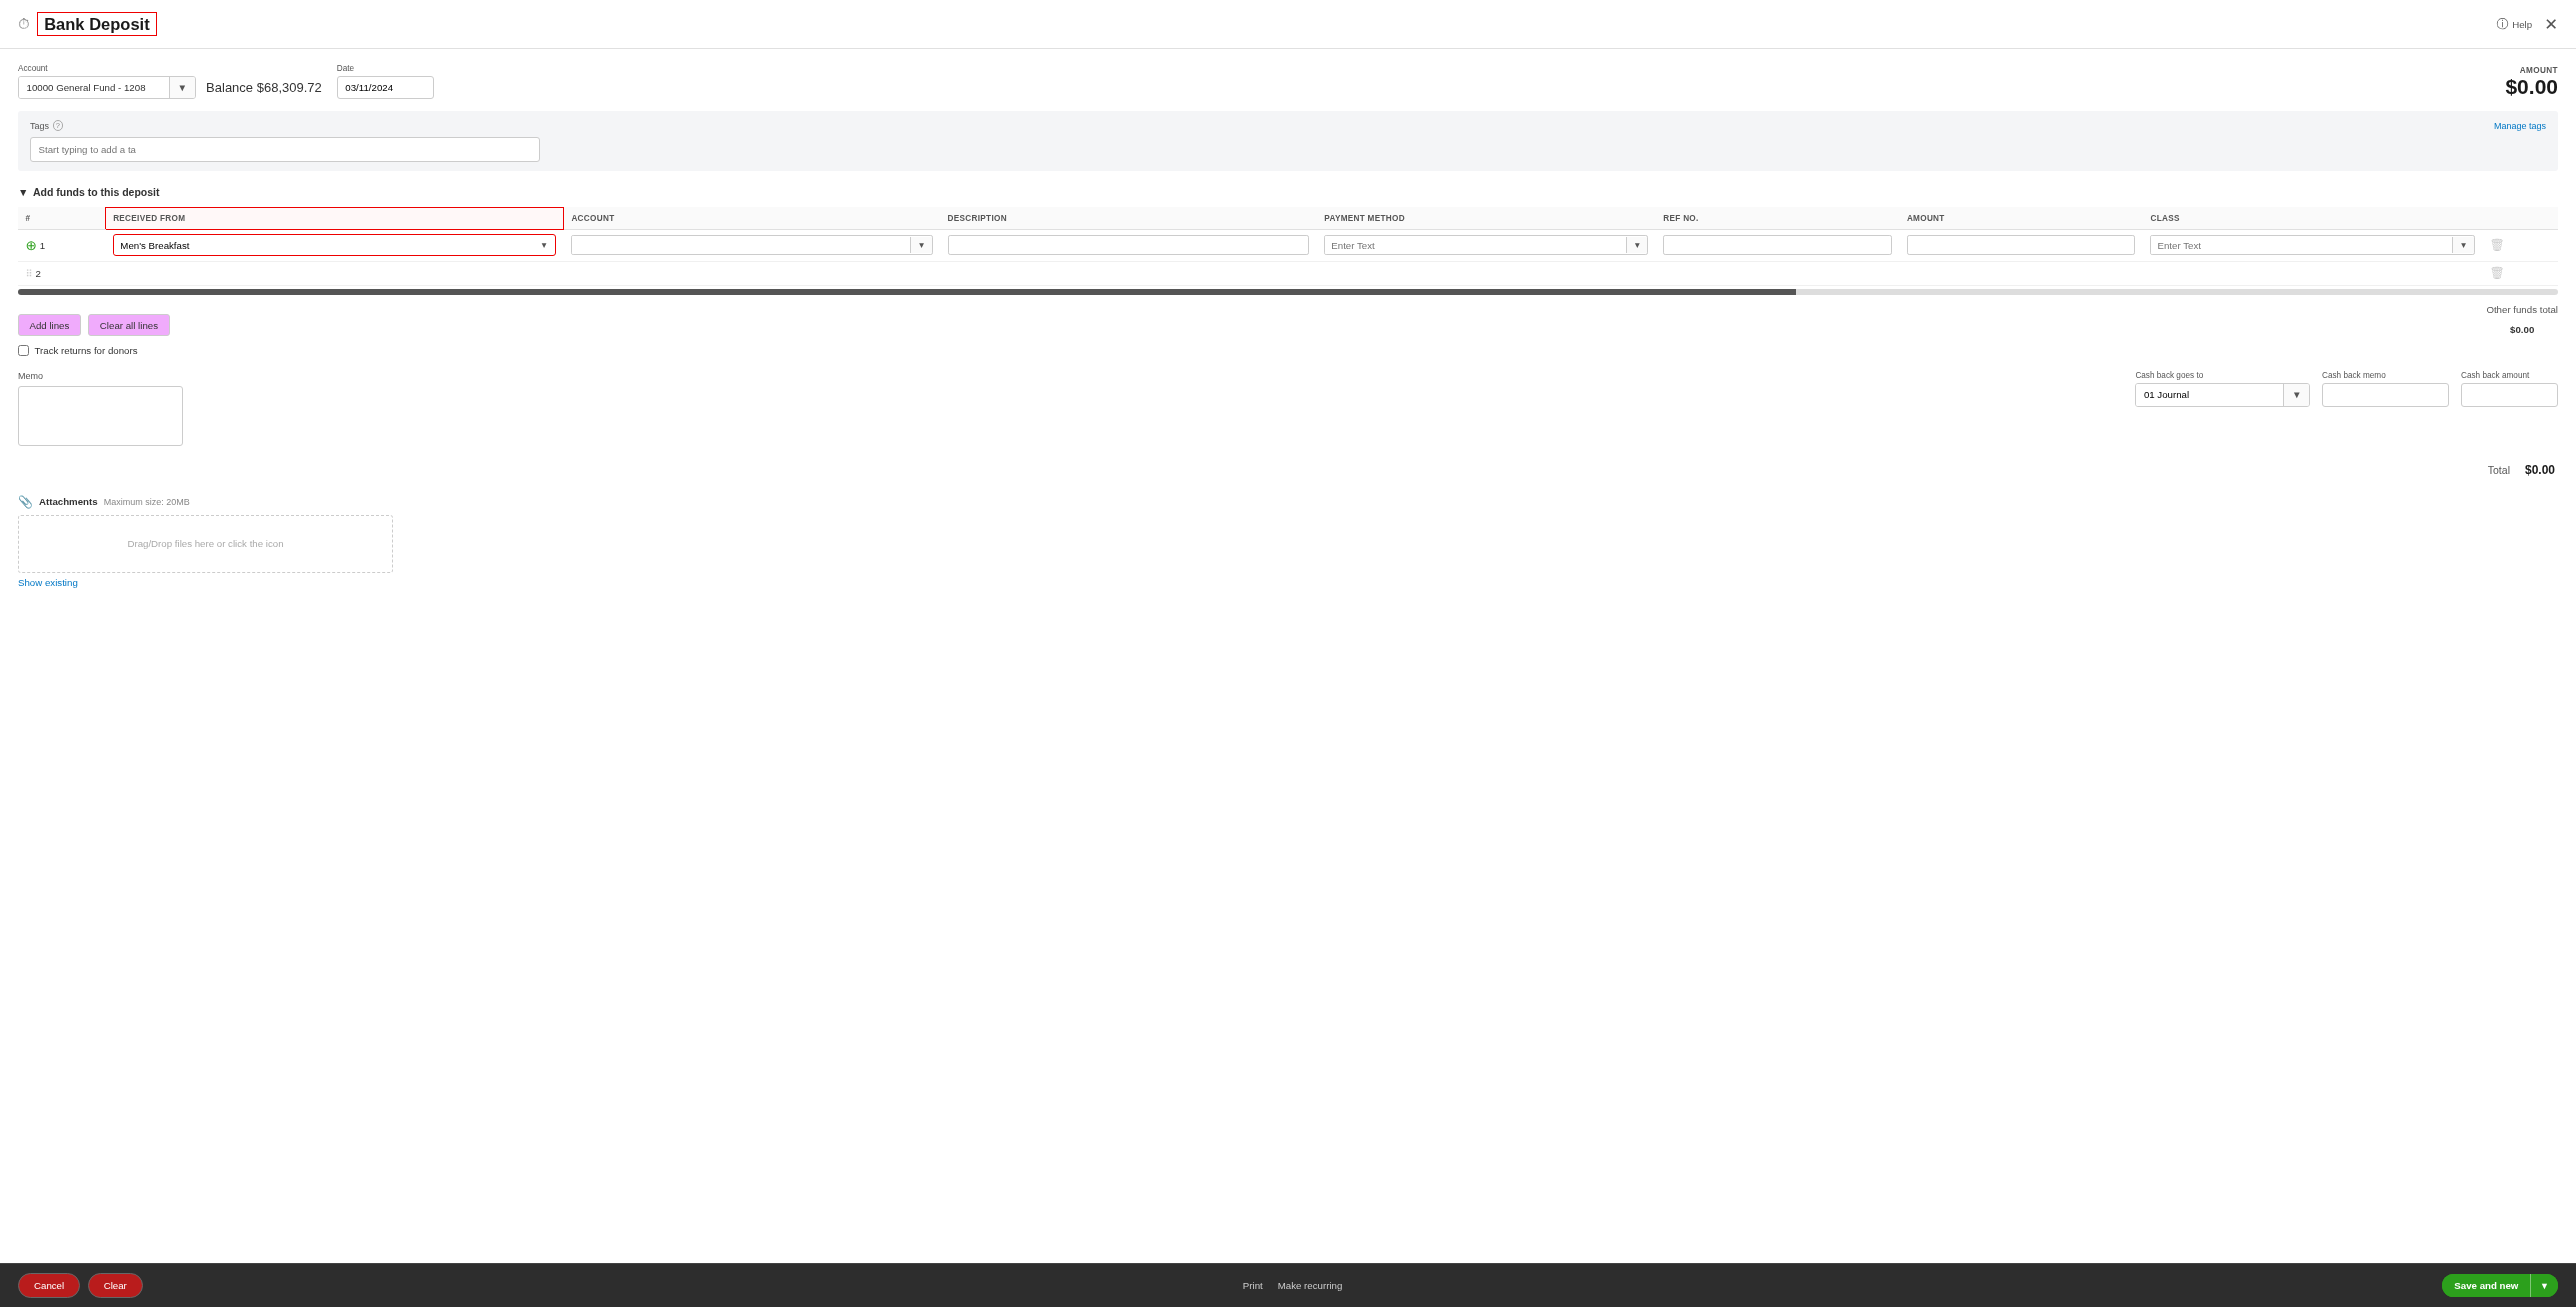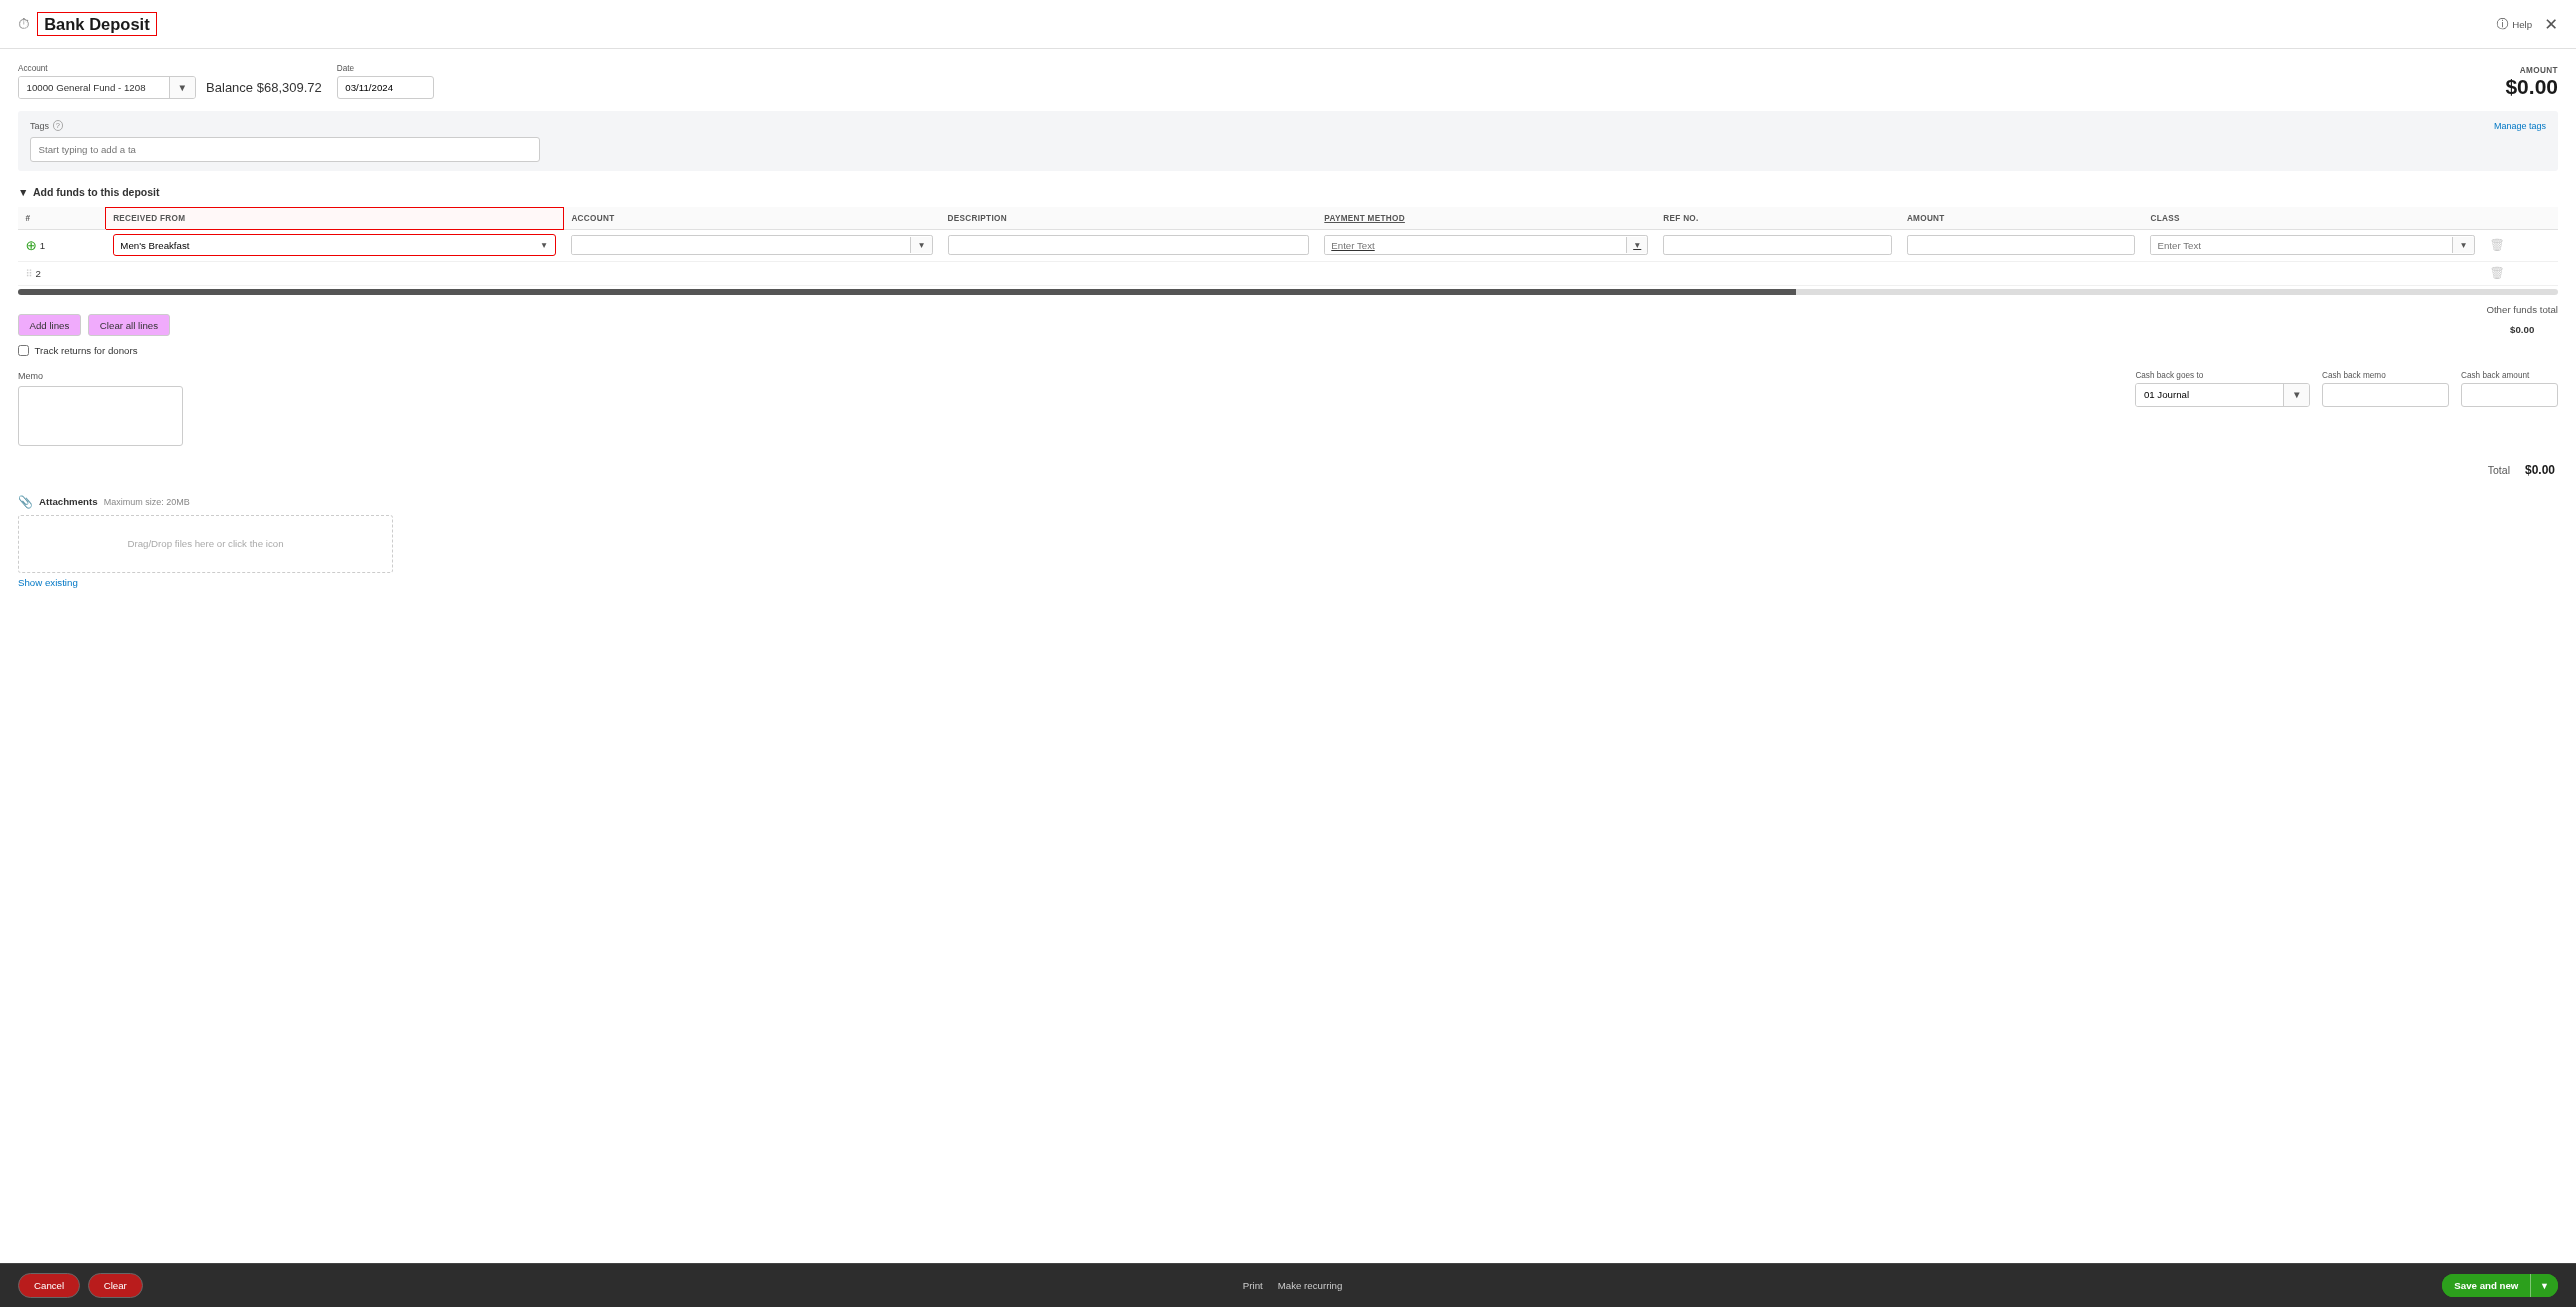--- a/index.html
+++ b/index.html
@@ -45,21 +45,21 @@
     
     
     .funds-table { width: 100%; border-collapse: collapse; margin-bottom: 0; }
     .funds-table th { padding: 6px 7.5px; text-align: left; font-size: 8.2px; font-weight: 600; color: #555; letter-spacing: 0.3px; text-transform: uppercase; border-bottom: 0.7px solid #e0e0e0; background: #fafafa; }
     .funds-table td { padding: 4.5px 7.5px; border-bottom: 0.7px solid #f0f0f0; vertical-align: middle; }
     .col-num { width: 30px; }
     .col-num-header { width: 30px; }
     .col-received { width: 165px; }
     .col-account { width: 150px; }
     .col-desc { width: 150px; }
-    .col-payment { width: 135px; text-decoration: underline; }
+    .col-payment { width: 135px; }
     .col-ref { width: 97px; }
     .col-amount { width: 97px; }
     .col-class { width: 135px; }
     .col-delete { width: 22.5px; }
     
     .add-row-btn { color: #2ca01c; font-size: 13.5px; cursor: pointer; display: flex; align-items: center; justify-content: center; }
     .drag-handle { color: #ccc; cursor: grab; }
     
     .cell-input { border: 0.7px solid #ccc; border-radius: 2.2px; padding: 3.7px 6px; font-size: 9.7px; width: 100%; outline: none; }
     .cell-select-wrap { display: flex; align-items: center; border: 0.7px solid #ccc; border-radius: 2.2px; background: #fff; overflow: hidden; }

